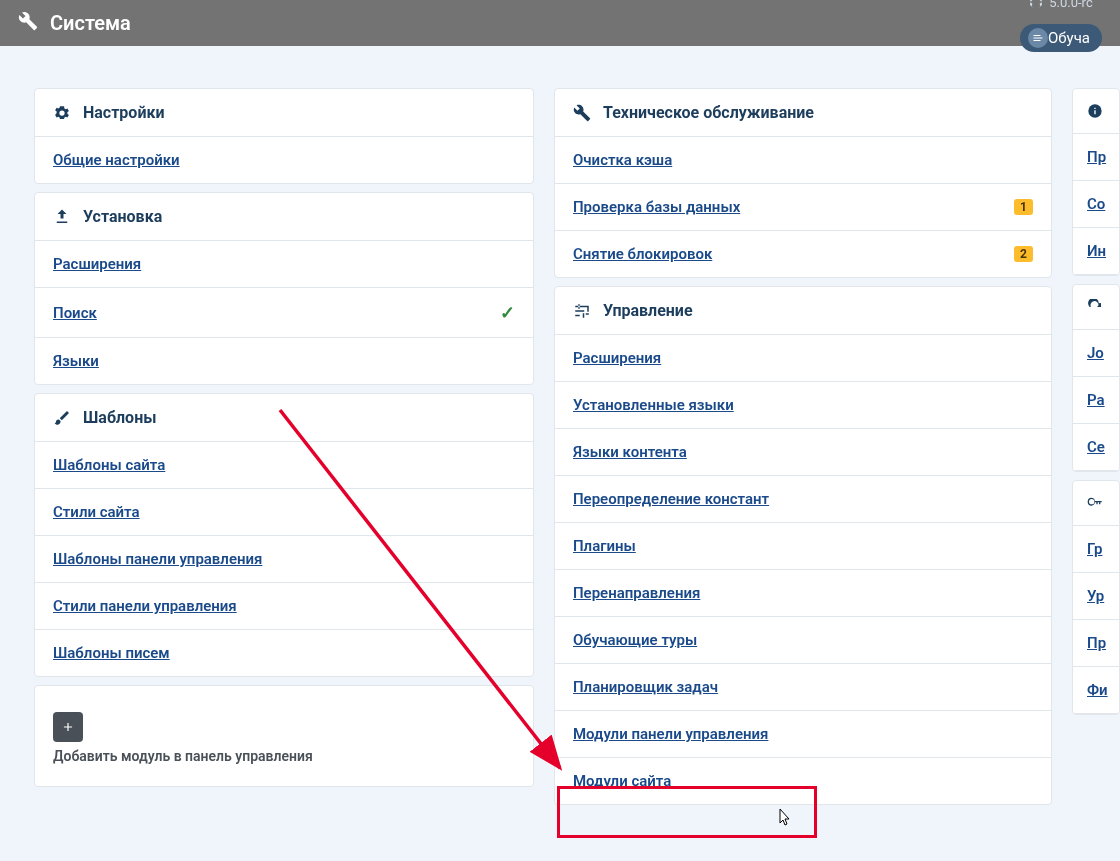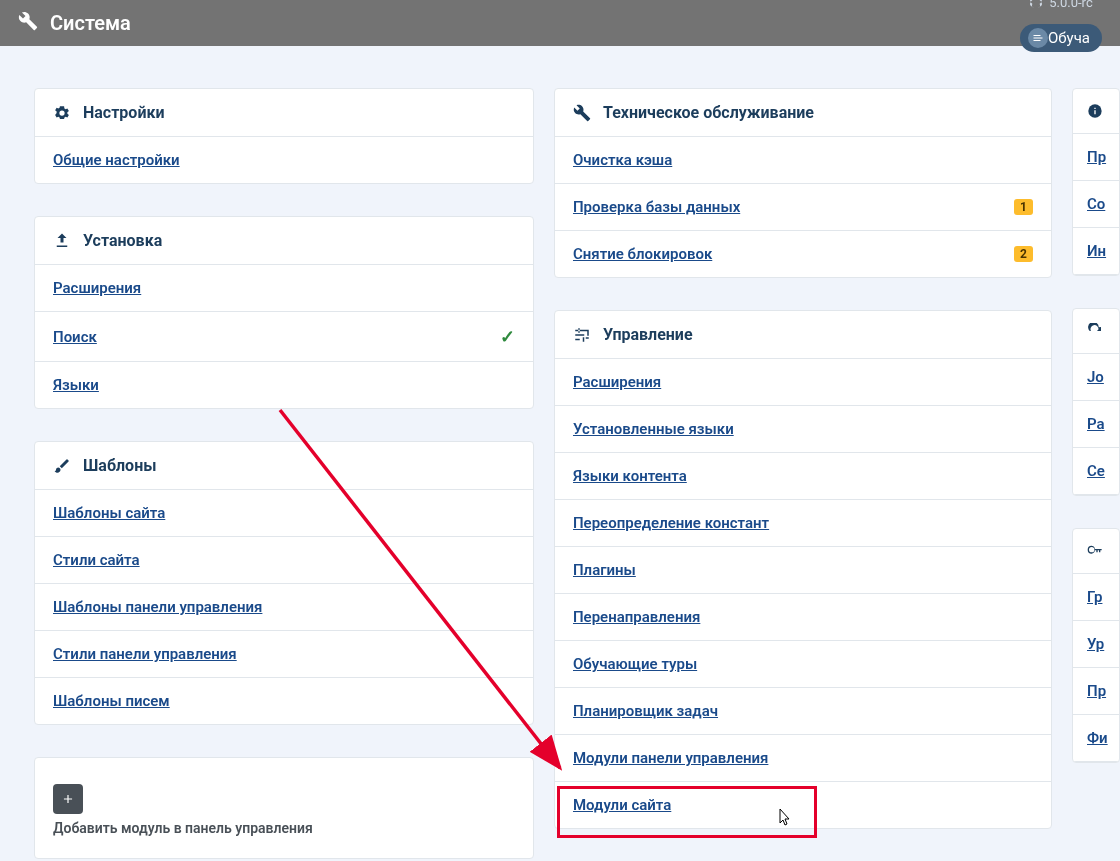--- a/index.html
+++ b/index.html
@@ -30,21 +30,21 @@
   .tour-btn {
     background: #3c5a78; border-radius: 16px; padding: 4px 12px 4px 8px;
     display:flex; align-items:center; gap:0; color:#fff; font-size:15px;justify-content:flex-end;
   }
   .tour-btn .circle-icon { width:20px;height:20px;border-radius:50%;background:#6b89a6;display:flex;align-items:center;justify-content:center;}
   .content {
     display: flex;
     gap: 20px;
     padding: 42px 0 0 34px;
   }
-  .col { display: flex; flex-direction: column; gap: 32px; }
+  .col { display: flex; flex-direction: column; gap: 8px; }
   .col-1 { width: 506px; }
   .col-2 { width: 504px; }
   .col-3 { width: 48px; flex:0 0 auto;}
   .card {
     background: #fff;
     border: 1px solid #e1e6eb;
     border-radius: 4px;
     overflow: hidden;
   }
   .card-header {

